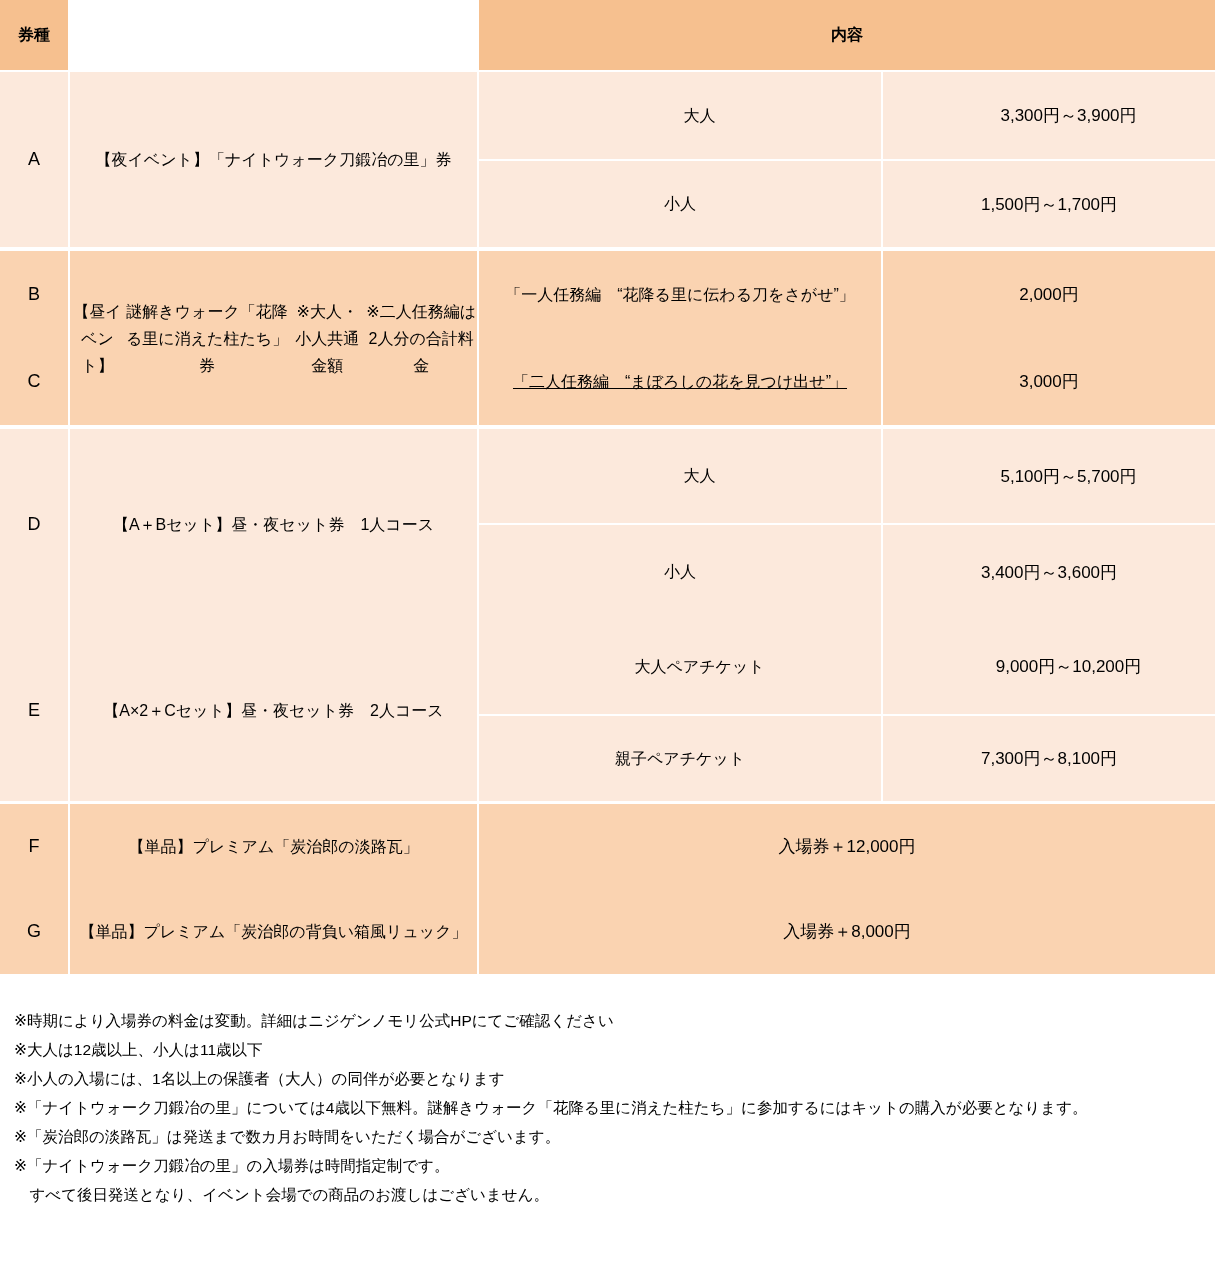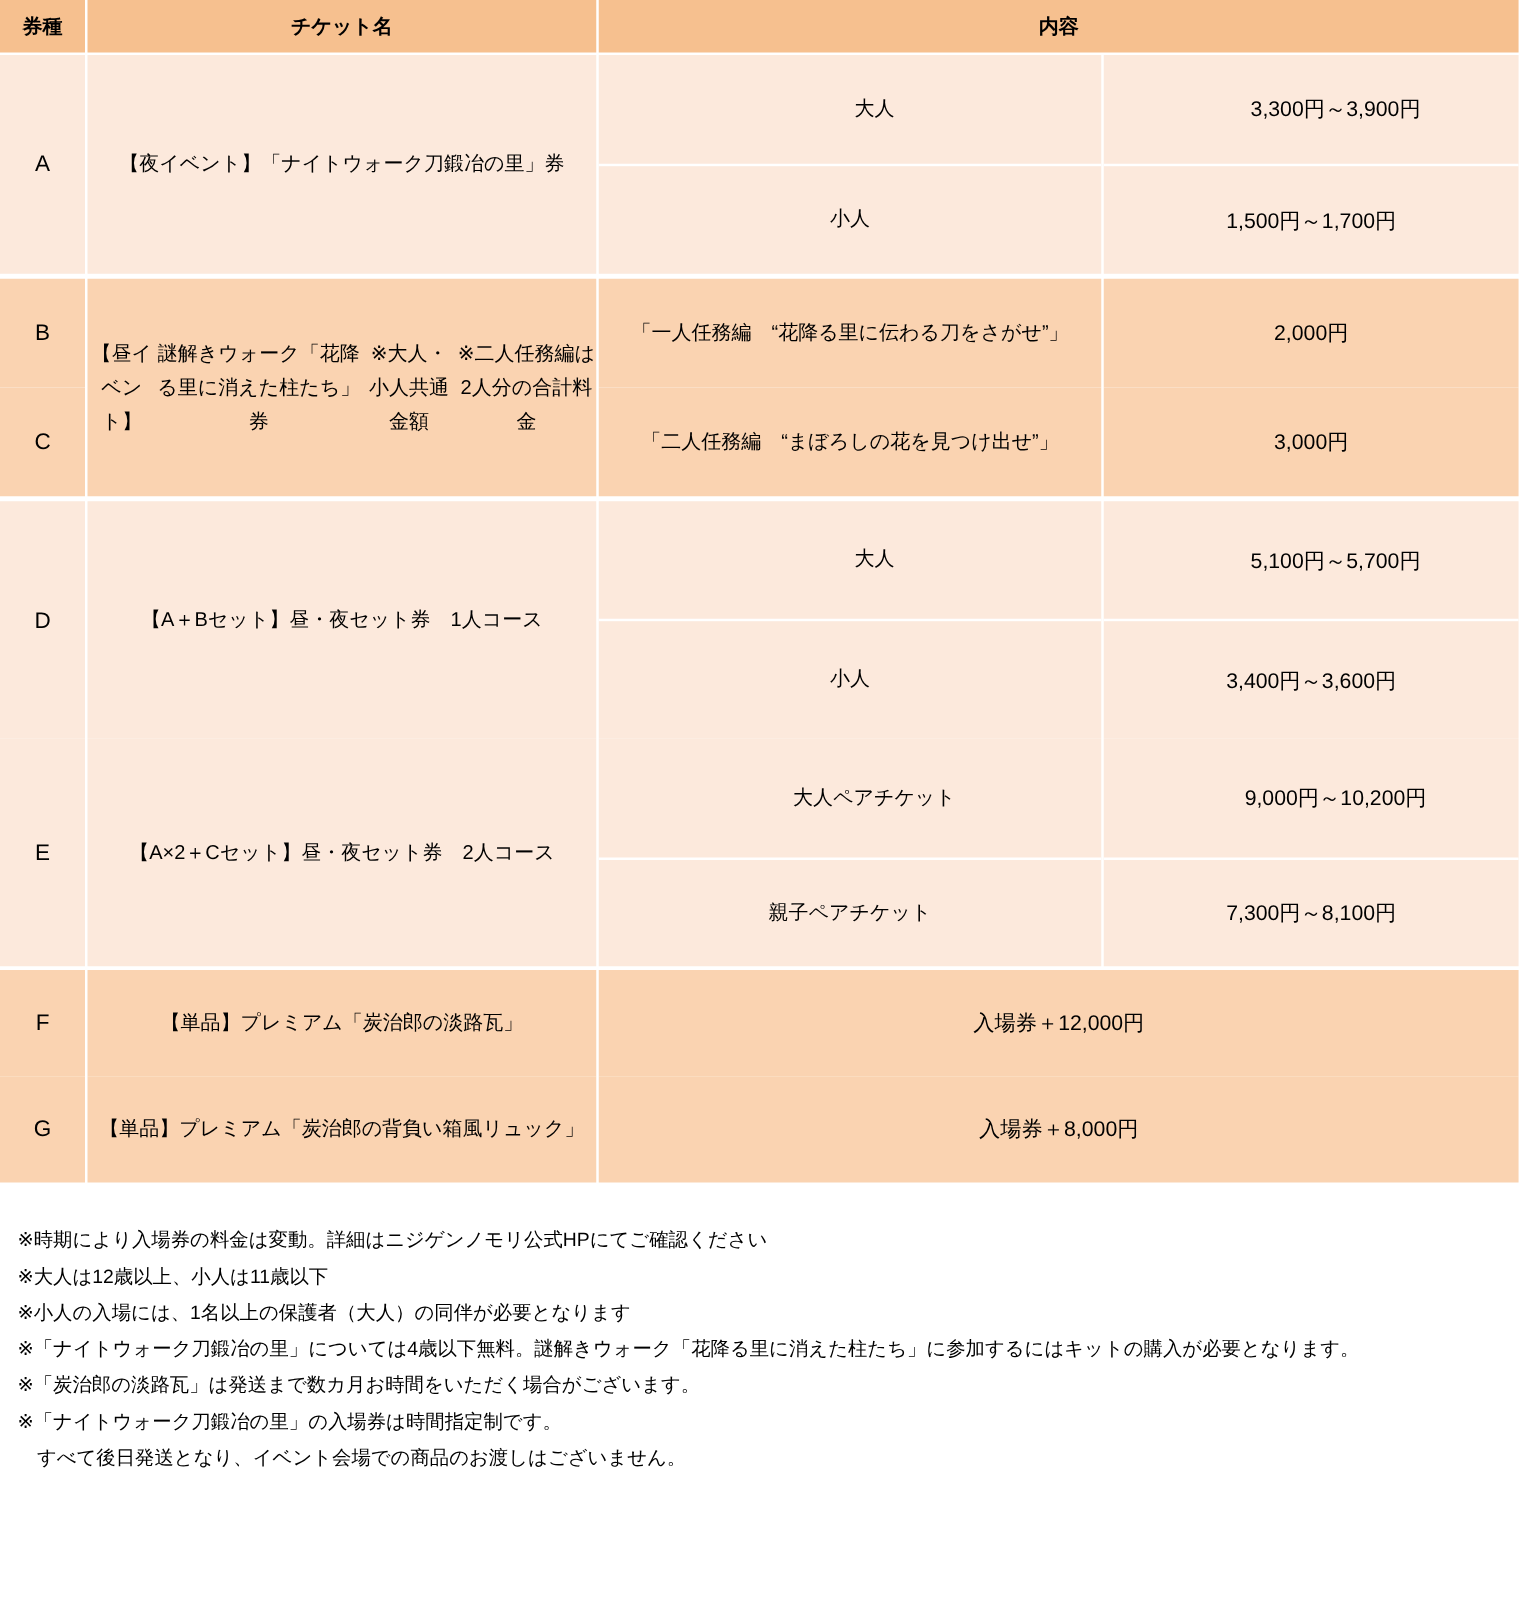--- a/index.html
+++ b/index.html
@@ -22,21 +22,21 @@
   .sec-de{margin-top:4px;}
   .sec-fg{margin-top:3px;}
   .cell{
     display:flex;align-items:center;justify-content:center;
     text-align:center;box-sizing:border-box;
   }
   .col{}
   .bg-h{background:#F6C08F;}
   .bg-l{background:#FCE9DC;}
   .bg-m{background:#FAD3B1;}
-  .hdr .cell{font-weight:bold;font-size:16px;height:42px;}
+  .hdr .cell{font-weight:bold;font-size:16px;height:70px;}
   .label{font-size:18px;}
   .name{font-size:16px;line-height:27px;}
   .desc{font-size:16px;line-height:26px;}
   .price{font-size:17px;}
   .divb{border-bottom:2px solid #ffffff;padding-left:39px;}
   .footnotes{
     padding:32px 0 0 14px;
   }
   .footnotes .fn{
     font-size:15.5px;
@@ -44,21 +44,20 @@
     white-space:pre;
   }
 </style>
 </head>
 <body>
 
 <div class="tbl">
 
   <div class="grid hdr">
     <div class="cell bg-h">券種</div>
-    <div class="cell bg-h">チケット名</div>
     <div class="cell bg-h" style="grid-column:3/5;">内容</div>
   </div>
 
   <div class="grid sec-a" style="grid-template-rows:89px 86px;">
     <div class="cell bg-l label" style="grid-column:1;grid-row:1/3;">A</div>
     <div class="cell col bg-l name" style="grid-column:2;grid-row:1/3;">
       <div>【夜イベント】</div>
       <div>「ナイトウォーク刀鍛冶の里」券</div>
     </div>
     <div class="cell bg-l desc divb" style="grid-column:3;grid-row:1;">大人</div>
@@ -71,21 +70,21 @@
     <div class="cell bg-m label" style="grid-column:1;grid-row:1;">B</div>
     <div class="cell bg-m label" style="grid-column:1;grid-row:2;">C</div>
     <div class="cell col bg-m name" style="grid-column:2;grid-row:1/3;">
       <div>【昼イベント】</div>
       <div>謎解きウォーク「花降る里に消えた柱たち」券</div>
       <div>※大人・小人共通金額</div>
       <div>※二人任務編は2人分の合計料金</div>
     </div>
     <div class="cell bg-m desc" style="grid-column:3;grid-row:1;">「一人任務編　“花降る里に伝わる刀をさがせ”」</div>
     <div class="cell bg-m price" style="grid-column:4;grid-row:1;">2,000円</div>
-    <div class="cell bg-m desc" style="grid-column:3;grid-row:2;">「二人任務編　“まぼろしの花を見つけ出せ”」</div>
+    <div class="cell bg-m desc" style="grid-column:3;grid-row:2;text-decoration:underline;">「二人任務編　“まぼろしの花を見つけ出せ”」</div>
     <div class="cell bg-m price" style="grid-column:4;grid-row:2;">3,000円</div>
   </div>
 
   <div class="grid sec-de" style="grid-template-rows:96px 94px 97px 85px;">
     <div class="cell bg-l label" style="grid-column:1;grid-row:1/3;">D</div>
     <div class="cell bg-l label" style="grid-column:1;grid-row:3/5;">E</div>
     <div class="cell col bg-l name" style="grid-column:2;grid-row:1/3;">
       <div>【A＋Bセット】</div>
       <div>昼・夜セット券　1人コース</div>
     </div>

